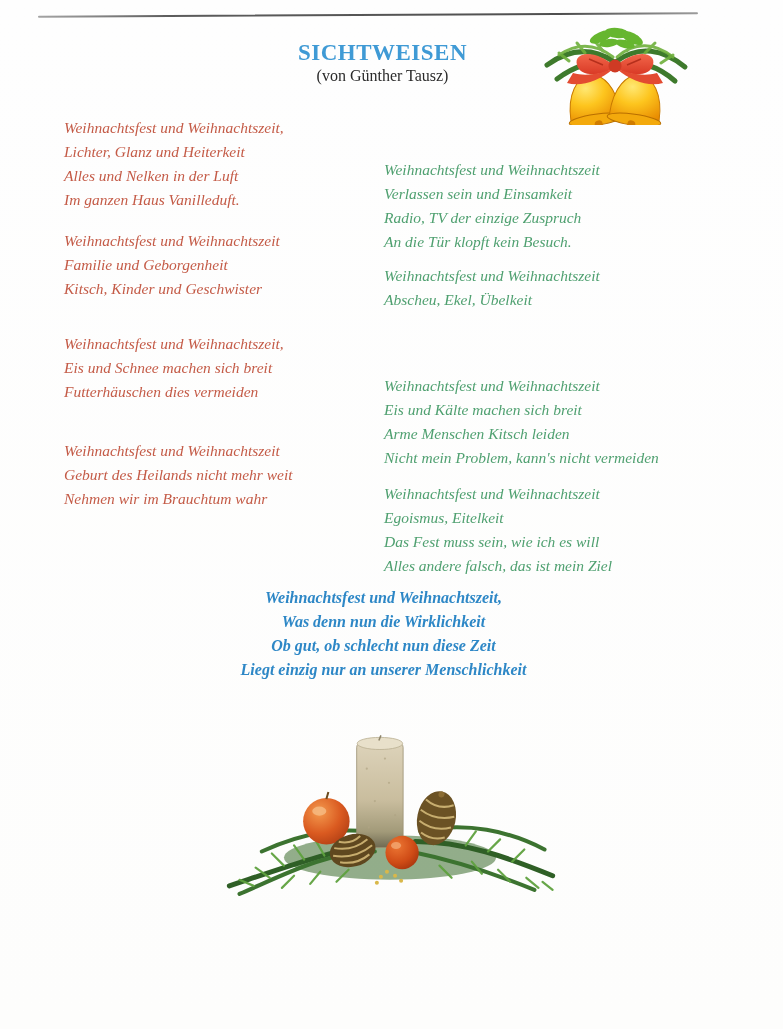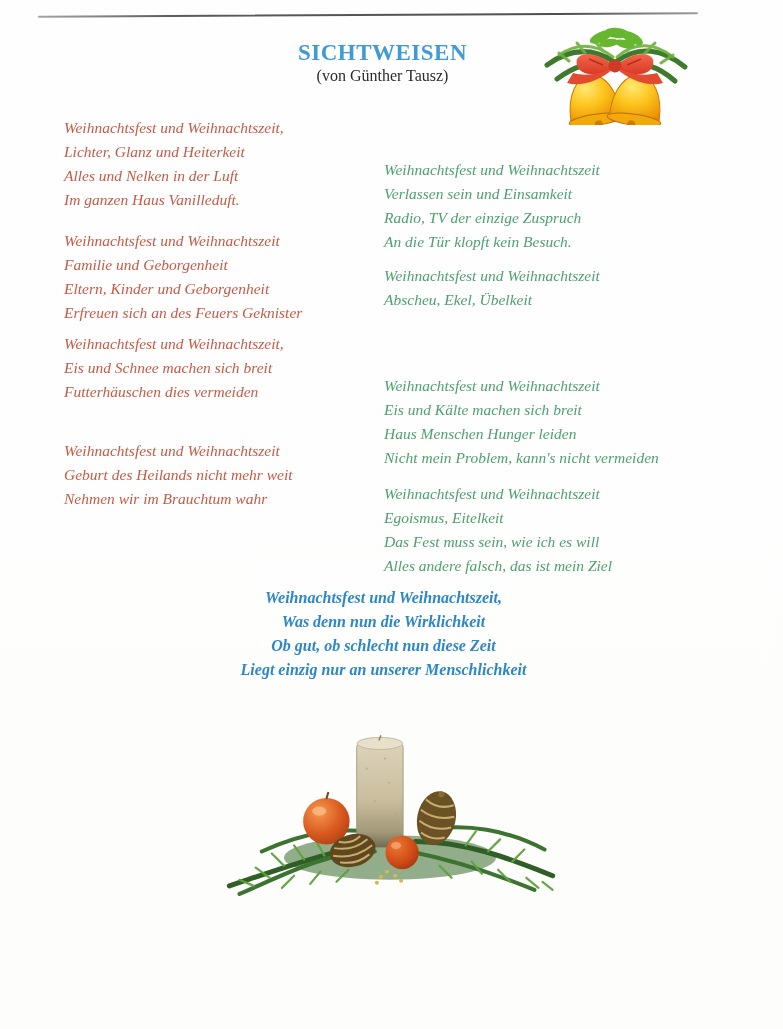--- a/index.html
+++ b/index.html
@@ -135,22 +135,21 @@
 
   <div class="stanza red" style="top:116px">
     <div>Weihnachtsfest und Weihnachtszeit,</div>
     <div>Lichter, Glanz und Heiterkeit</div>
     <div>Alles und Nelken in der Luft</div>
     <div>Im ganzen Haus Vanilleduft.</div>
   </div>
   <div class="stanza red" style="top:229px">
     <div>Weihnachtsfest und Weihnachtszeit</div>
     <div>Familie und Geborgenheit</div>
-    <div>Eltern, Kinder und Geborgenheit</div>
-    <div>Erfreuen sich an des Feuers Geknister</div>
+    <div>Kitsch, Kinder und Geschwister</div>
   </div>
   <div class="stanza red" style="top:332px">
     <div>Weihnachtsfest und Weihnachtszeit,</div>
     <div>Eis und Schnee machen sich breit</div>
     <div>Futterhäuschen dies vermeiden</div>
   </div>
   <div class="stanza red" style="top:439px">
     <div>Weihnachtsfest und Weihnachtszeit</div>
     <div>Geburt des Heilands nicht mehr weit</div>
     <div>Nehmen wir im Brauchtum wahr</div>
@@ -162,21 +161,21 @@
     <div>Radio, TV der einzige Zuspruch</div>
     <div>An die Tür klopft kein Besuch.</div>
   </div>
   <div class="stanza green" style="top:264px">
     <div>Weihnachtsfest und Weihnachtszeit</div>
     <div>Abscheu, Ekel, Übelkeit</div>
   </div>
   <div class="stanza green" style="top:374px">
     <div>Weihnachtsfest und Weihnachtszeit</div>
     <div>Eis und Kälte machen sich breit</div>
-    <div>Haus Menschen Hunger leiden</div>
+    <div>Arme Menschen Kitsch leiden</div>
     <div>Nicht mein Problem, kann's nicht vermeiden</div>
   </div>
   <div class="stanza green" style="top:482px">
     <div>Weihnachtsfest und Weihnachtszeit</div>
     <div>Egoismus, Eitelkeit</div>
     <div>Das Fest muss sein, wie ich es will</div>
     <div>Alles andere falsch, das ist mein Ziel</div>
   </div>
 
   <div class="stanza closing" style="top:586px">

